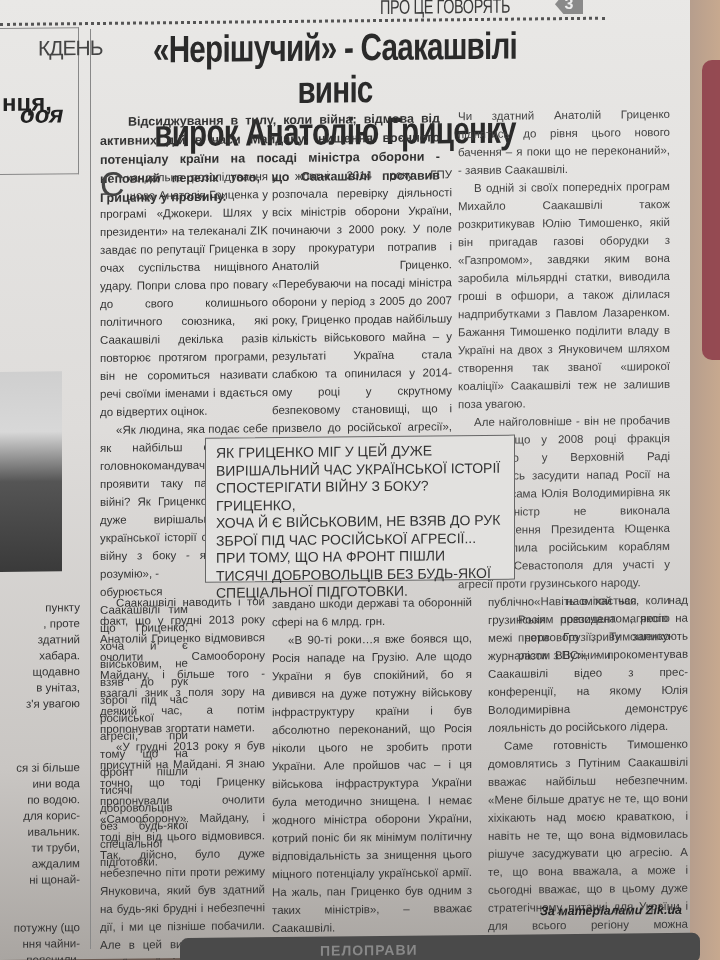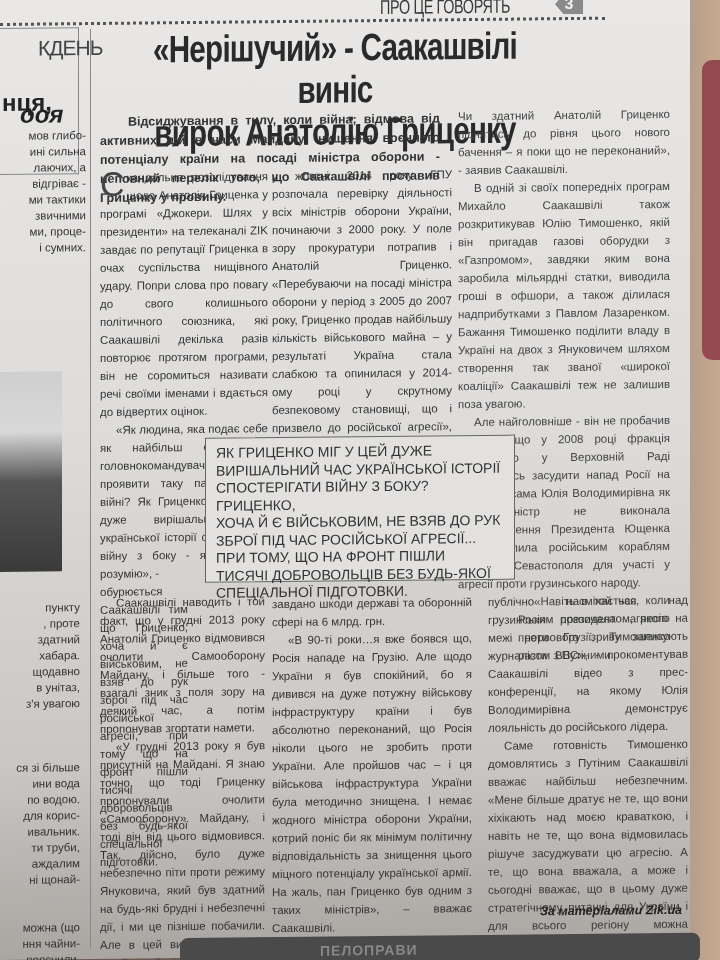--- a/index.html
+++ b/index.html
@@ -50,30 +50,20 @@
     <span class="num">3</span>
   </div>
   <div class="dots" style="left:0;"></div>
 
   <div class="leftbox">
     <div class="h1">КДЕНЬ</div>
     <div class="h2">нця,</div>
     <div class="h3">ооя</div>
   </div>
 
-  <div class="leftcol" style="top:128px;">
-    <div>мов глибо-</div>
-    <div>ині сильна</div>
-    <div>лаючих, а</div>
-    <div>відгріває -</div>
-    <div>ми тактики</div>
-    <div>звичними</div>
-    <div>ми, проце-</div>
-    <div>і сумних.</div>
-  </div>
 
   <div class="photo"></div>
 
   <div class="leftcol" style="top:600px;width:80px;">
     <div>пункту</div>
     <div>, проте</div>
     <div>здатний</div>
     <div>хабара.</div>
     <div>щодавно</div>
     <div>в унітаз,</div>
@@ -84,21 +74,21 @@
     <div>ся зі більше</div>
     <div>ини вода</div>
     <div>по водою.</div>
     <div>для корис-</div>
     <div>ивальник.</div>
     <div>ти труби,</div>
     <div>аждалим</div>
     <div>ні щонай-</div>
     <div></div>
     <div></div>
-    <div>можна (що</div>
+    <div>потужну (що</div>
     <div>ння чайни-</div>
     <div>пояснили,</div>
   </div>
 
   <div class="sep"></div>
 
   <div class="headline">
     <div>«Нерішучий» - Саакашвілі виніс</div>
     <div>вирок Анатолію Гриценку</div>
   </div>

